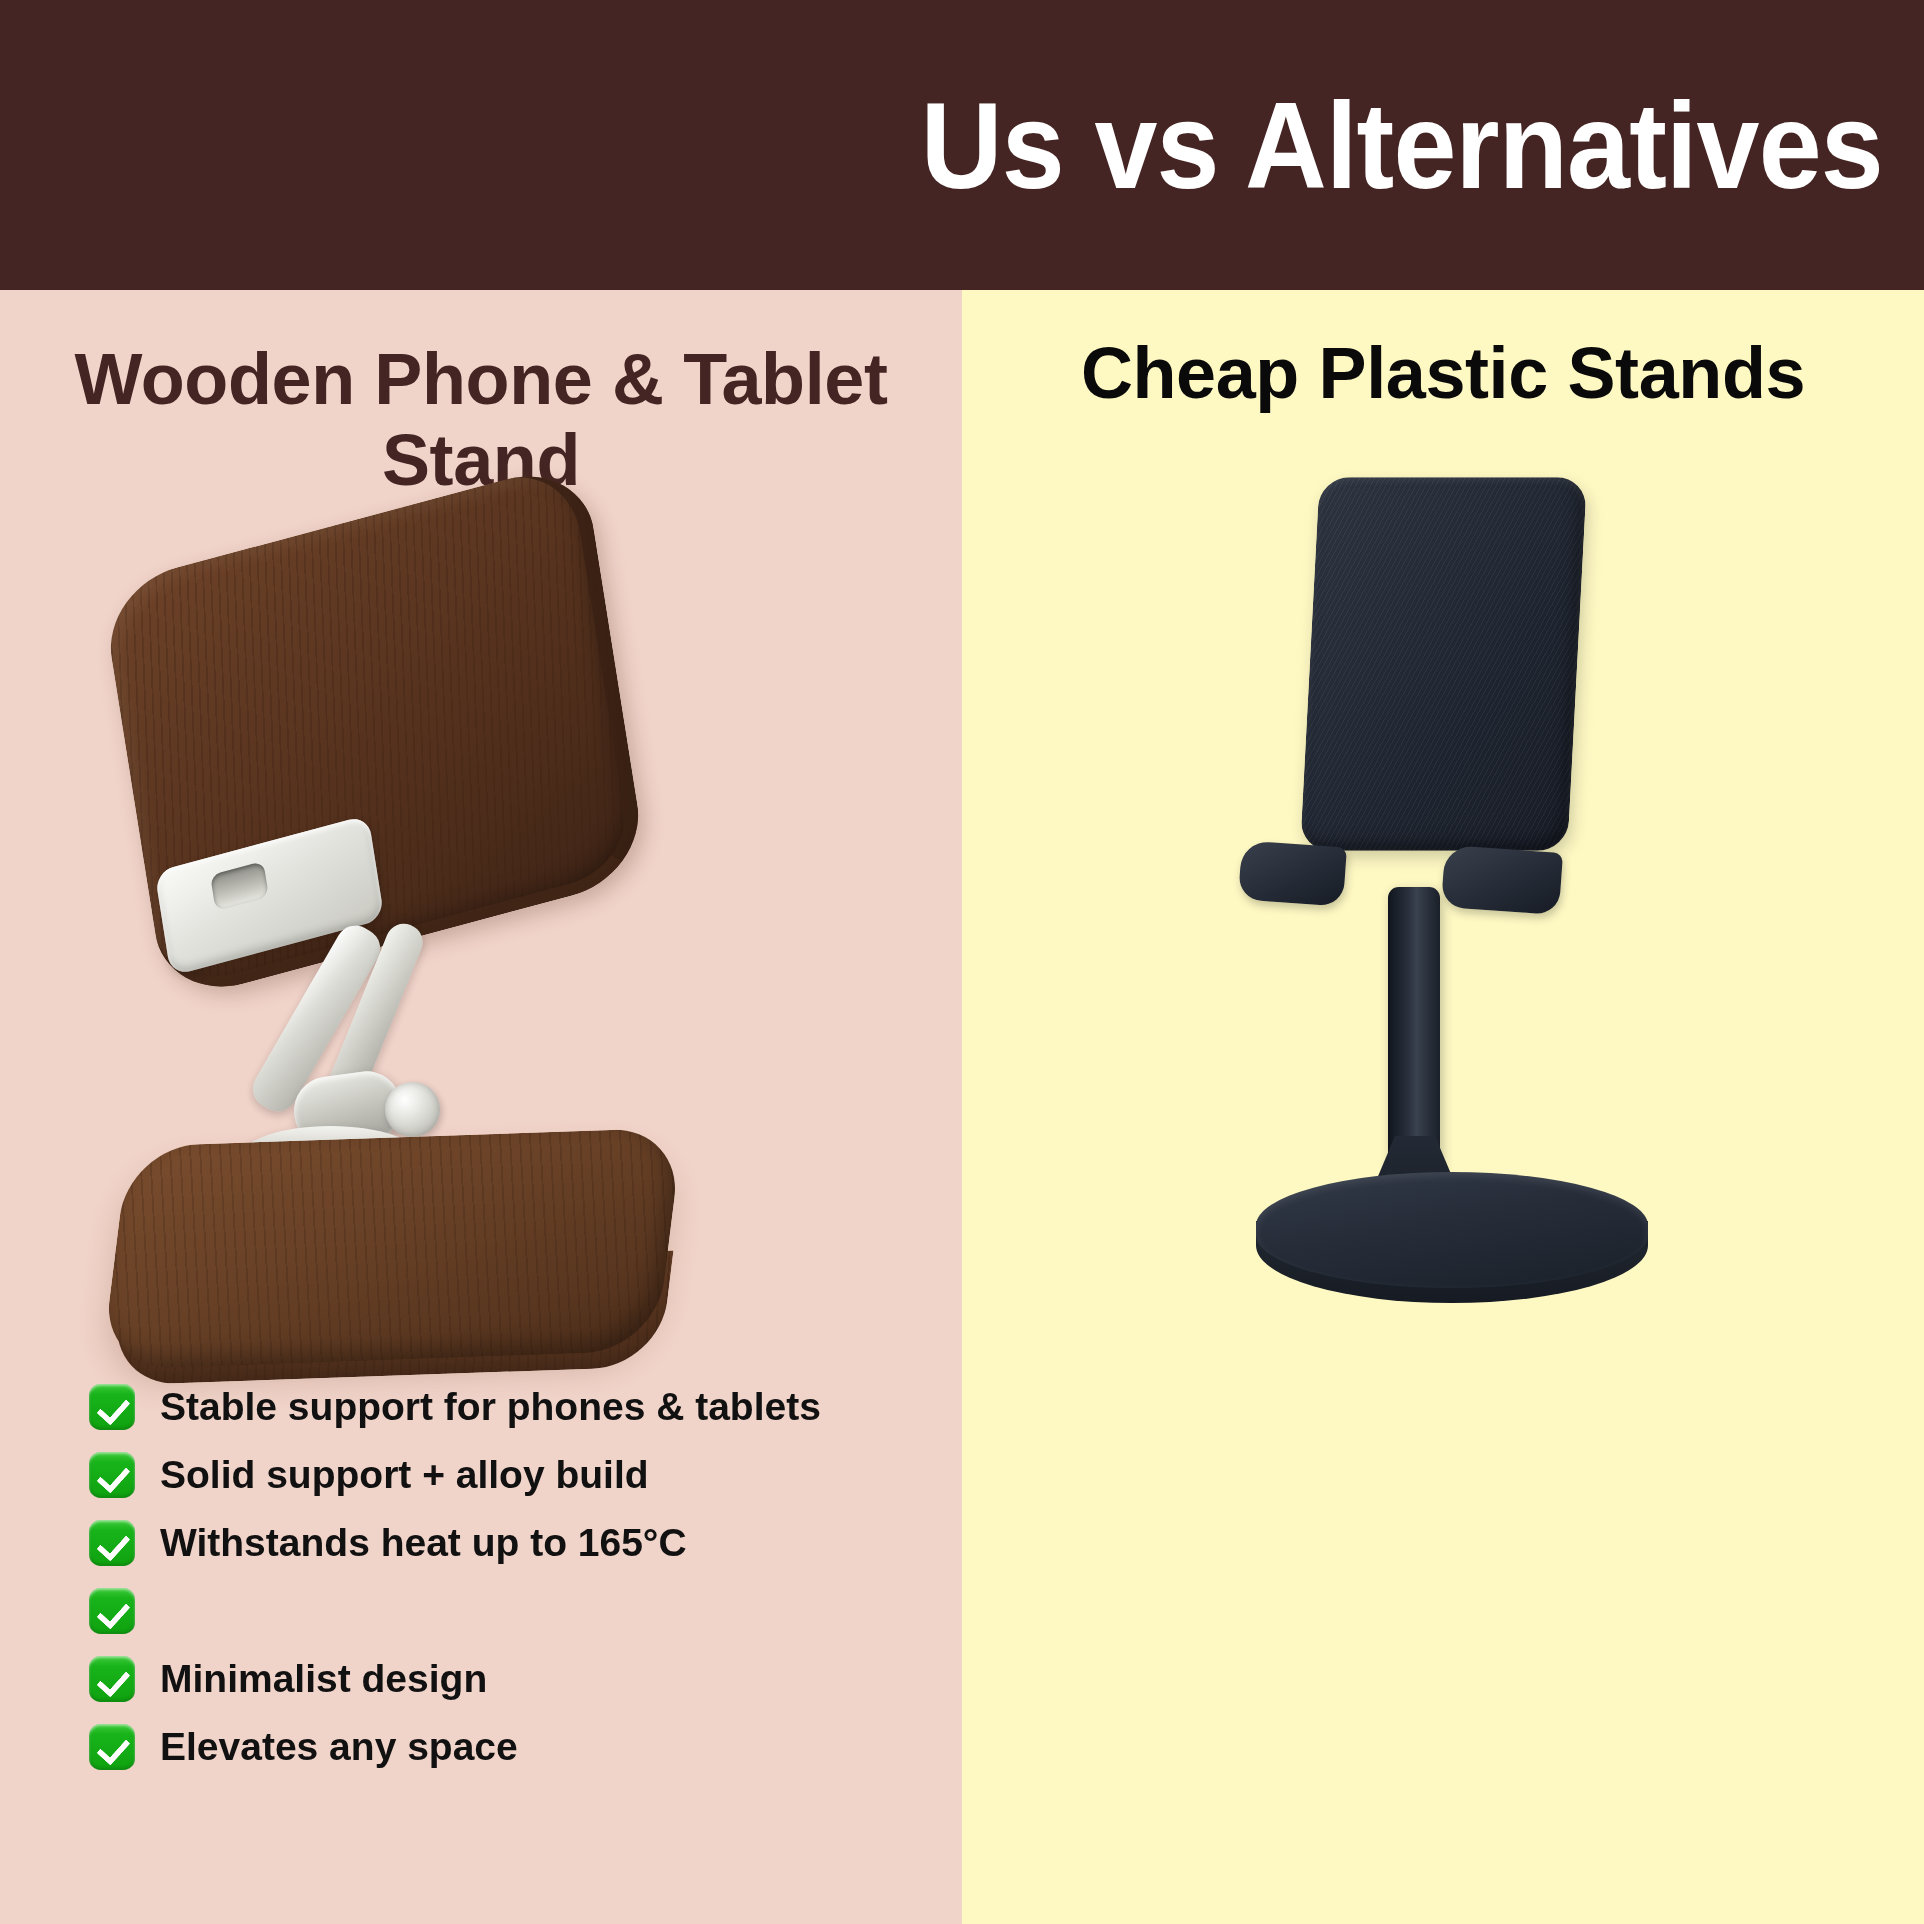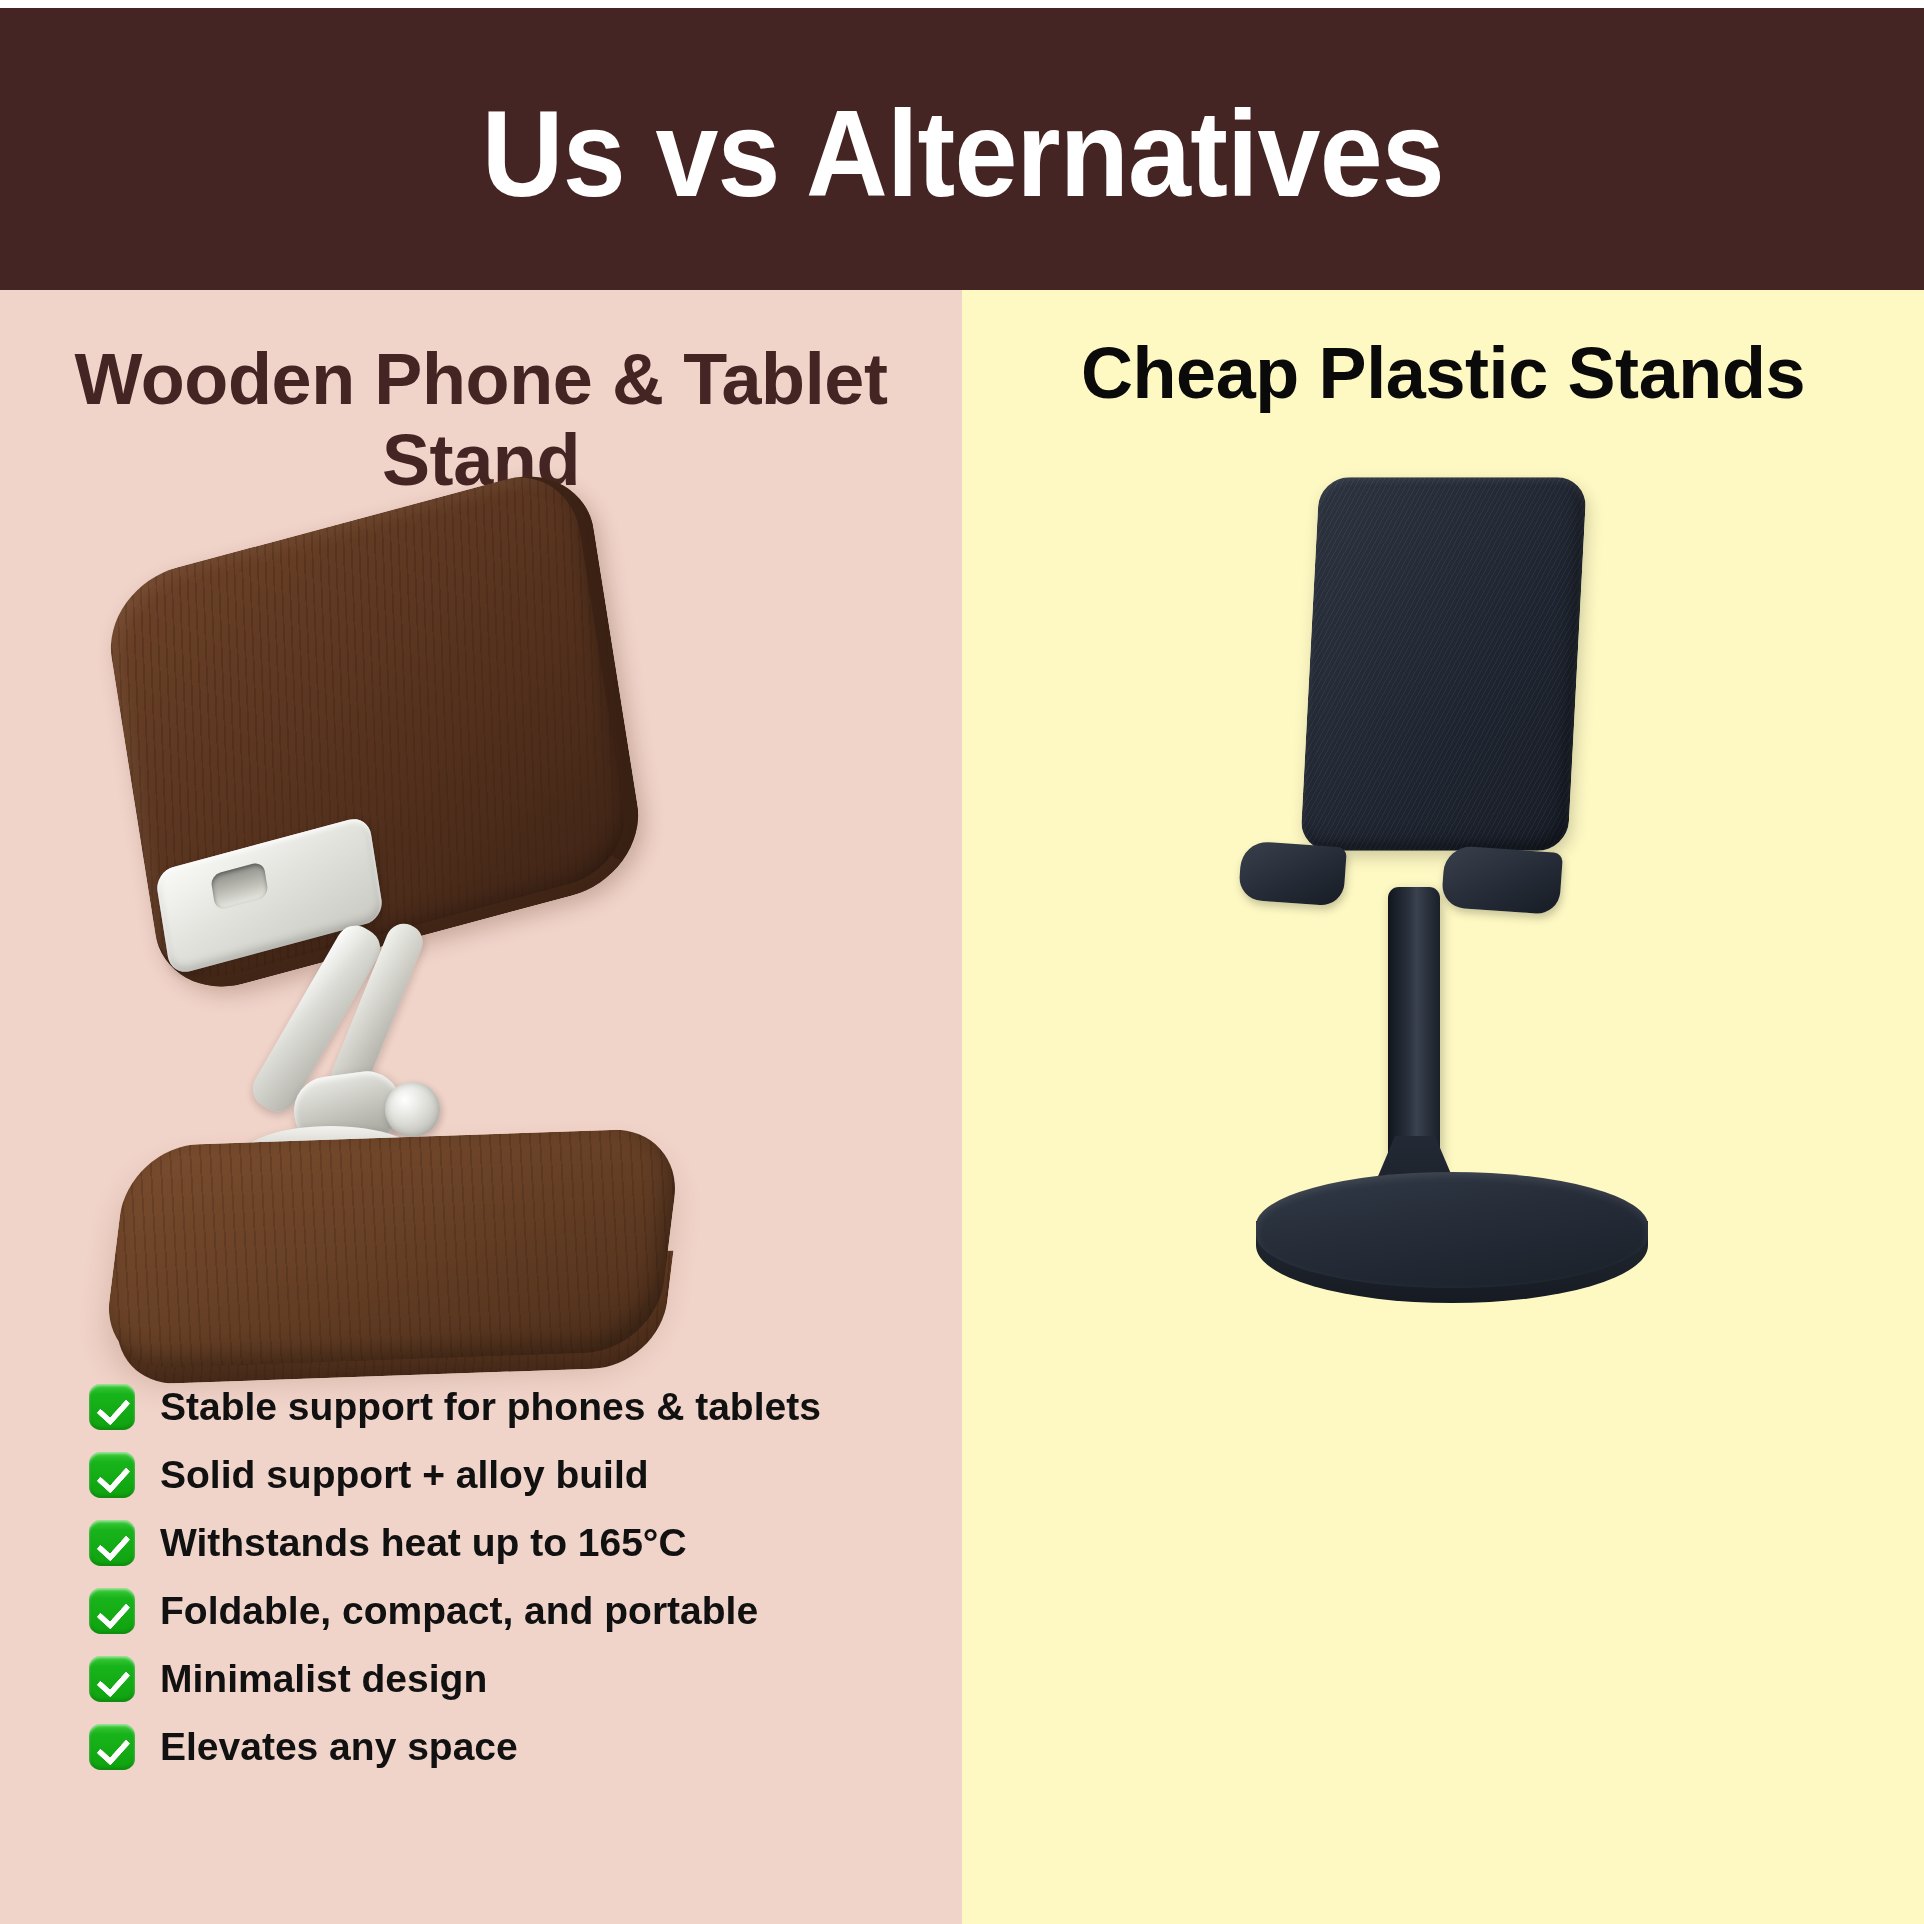--- a/index.html
+++ b/index.html
@@ -12,26 +12,26 @@
     width: 1925px;
     height: 1925px;
     overflow: hidden;
     font-family: "Liberation Sans", sans-serif;
     background: #ffffff;
   }
 
   
   .header-bar {
     position: absolute;
-    left: 0; top: 8px;
+    left: 0; top: 0;
     width: 1925px; height: 290px;
     background: #452523;
     display: flex;
     align-items: center;
-    justify-content: center;
+    justify-content: flex-end;
   }
   .header-title {
     color: #ffffff;
     font-size: 123px;
     font-weight: 700;
     letter-spacing: -0.9px;
     line-height: 1;
     white-space: nowrap;
     transform: scaleX(0.92);
   }
@@ -341,21 +341,20 @@
       <div class="row">
         <span class="check-badge"></span>
         <span class="row-text-left">Solid support + alloy build</span>
       </div>
       <div class="row">
         <span class="check-badge"></span>
         <span class="row-text-left">Withstands heat up to 165°C</span>
       </div>
       <div class="row">
         <span class="check-badge"></span>
-        <span class="row-text-left">Foldable, compact, and portable</span>
       </div>
       <div class="row">
         <span class="check-badge"></span>
         <span class="row-text-left">Minimalist design</span>
       </div>
       <div class="row">
         <span class="check-badge"></span>
         <span class="row-text-left">Elevates any space</span>
       </div>
     </div>

